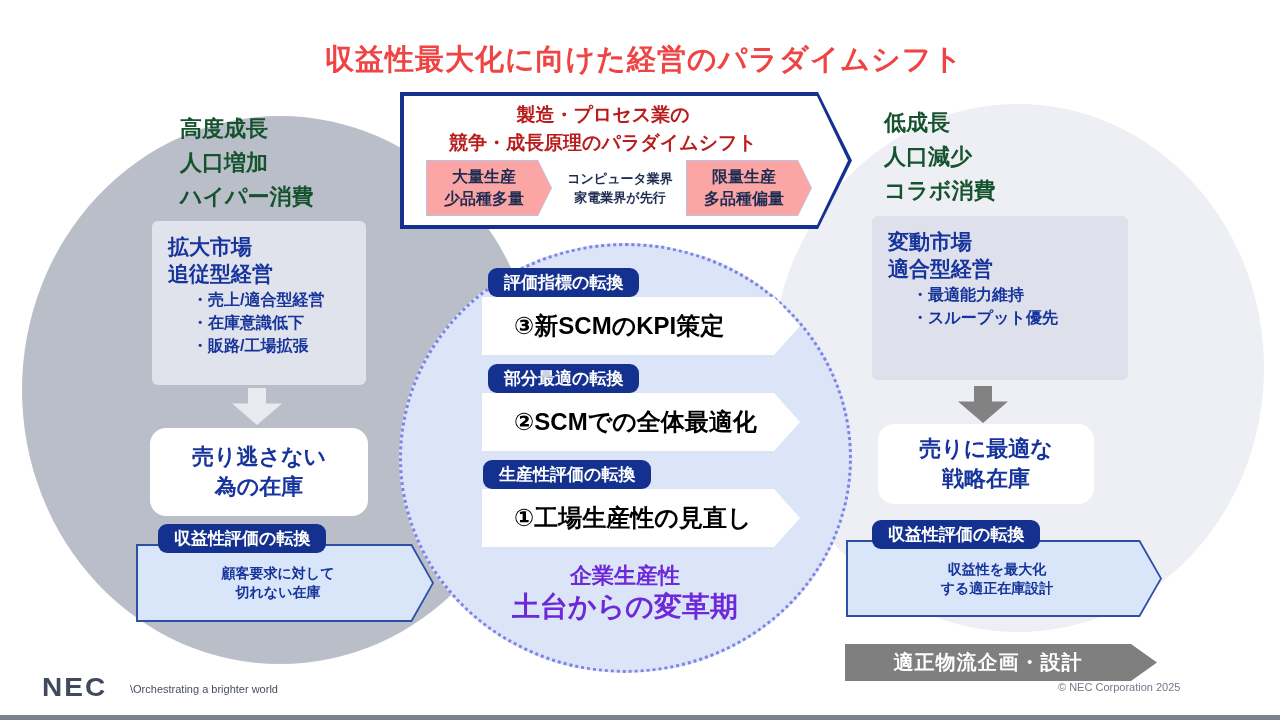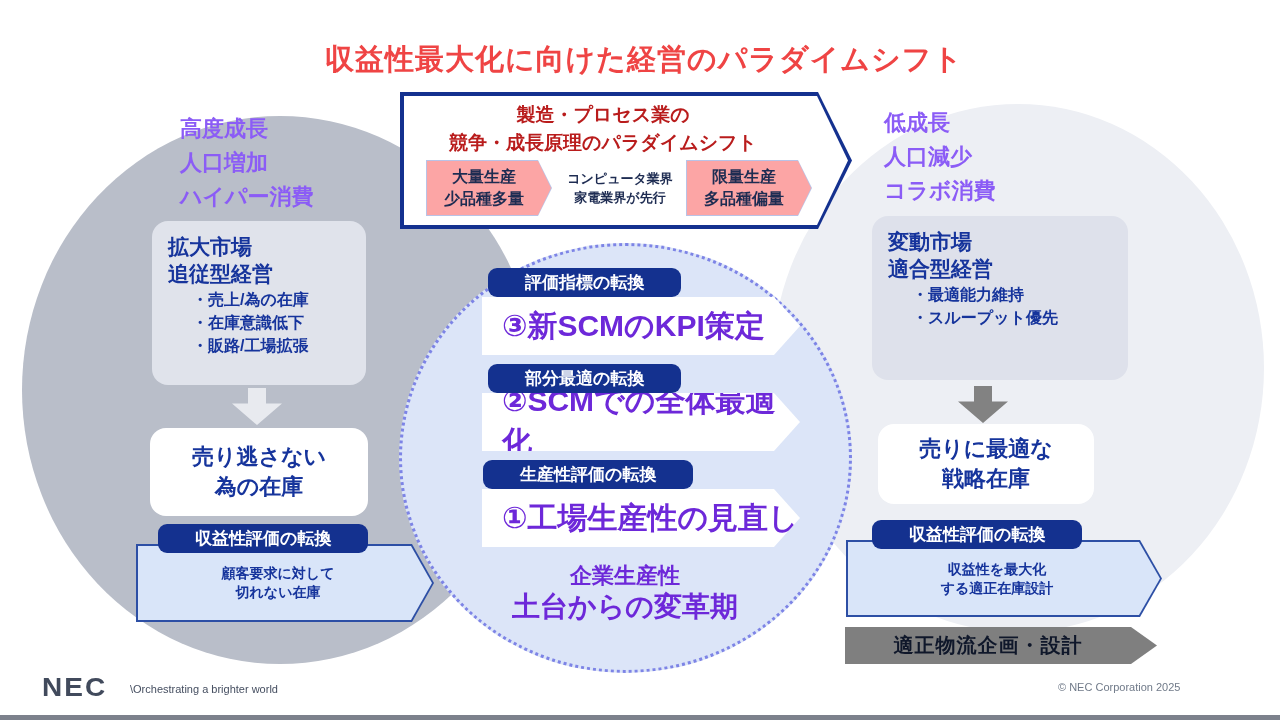--- a/index.html
+++ b/index.html
@@ -29,82 +29,82 @@
   .chip-inner{position:absolute;left:1px;top:1px;right:1px;bottom:1px;background:#fca5a5;
         clip-path:polygon(0 0,calc(100% - 13px) 0,100% 50%,calc(100% - 13px) 100%,0 100%);
         display:flex;align-items:center;justify-content:center;text-align:center;
         font-size:16px;line-height:1.35;font-weight:bold;color:#1e2c52;padding-right:10px;}
   .chip-left{left:22px;}
   .chip-right{left:282px;}
   .chip-note{position:absolute;left:148px;bottom:17px;width:136px;text-align:center;
         font-size:13px;line-height:1.45;font-weight:bold;color:#1e2c52;}
 
   
-  .era-heading{position:absolute;z-index:5;font-size:22px;line-height:34px;font-weight:bold;color:#8b5cf6;}
+  .era-heading{position:absolute;z-index:5;font-size:22px;line-height:34px;font-weight:bold;color:#14532d;}
   .era-heading-left{left:180px;top:112px;}
   .era-heading-right{left:884px;top:106px;}
 
   
-  .info-box{position:absolute;z-index:5;border-radius:16px;padding:12px 10px 0 16px;box-sizing:border-box;}
+  .info-box{position:absolute;z-index:5;border-radius:6px;padding:12px 10px 0 16px;box-sizing:border-box;}
   .info-box-left{left:152px;top:221px;width:214px;height:164px;background:#e0e3eb;}
   .info-box-right{left:872px;top:216px;width:256px;height:164px;background:#dee1eb;}
   .info-title{font-size:21px;line-height:1.3;font-weight:bold;color:#16349c;}
   .bullet{font-size:16px;line-height:1.45;font-weight:bold;color:#16349c;padding-left:24px;}
 
   
   .down-arrow{position:absolute;z-index:5;width:50px;height:37px;
         clip-path:polygon(32% 0,68% 0,68% 42%,100% 42%,50% 100%,0 42%,32% 42%);}
   .down-arrow-left{left:232px;top:388px;background:#e8eaef;}
   .down-arrow-right{left:958px;top:386px;background:#828282;}
 
   
   .white-box{position:absolute;z-index:5;background:#ffffff;border-radius:16px;
         display:flex;align-items:center;justify-content:center;text-align:center;
         font-size:22px;line-height:1.35;font-weight:bold;color:#16349c;}
   .white-box-left{left:150px;top:428px;width:218px;height:88px;}
   .white-box-right{left:878px;top:424px;width:216px;height:80px;}
 
   
   .badge{position:absolute;z-index:8;background:#14318f;color:#ffffff;font-weight:bold;
-         font-size:17px;line-height:29px;padding:0 37px;border-radius:9px;}
+         font-size:17px;line-height:29px;padding:0 16px;border-radius:9px;}
   .badge-left{left:158px;top:524px;}
   .badge-right{left:872px;top:520px;}
   .badge-c1{left:488px;top:268px;}
   .badge-c2{left:488px;top:364px;}
   .badge-c3{left:483px;top:460px;}
 
   
   .abox{position:absolute;z-index:5;background:#2d4fa5;
         clip-path:polygon(0 0,calc(100% - 22px) 0,100% 50%,calc(100% - 22px) 100%,0 100%);}
   .abox-inner{position:absolute;left:2px;top:2px;right:2px;bottom:2px;background:#d9e5f9;
         clip-path:polygon(0 0,calc(100% - 21px) 0,100% 50%,calc(100% - 21px) 100%,0 100%);
         display:flex;align-items:center;justify-content:center;text-align:center;
         font-size:14px;line-height:1.35;font-weight:bold;color:#16349c;padding-right:14px;}
   .abox-left{left:136px;top:544px;width:298px;height:78px;}
   .abox-right{left:846px;top:540px;width:316px;height:77px;}
 
   
   .carrow{position:absolute;z-index:5;width:318px;height:58px;background:#ffffff;
         clip-path:polygon(0 0,calc(100% - 26px) 0,100% 50%,calc(100% - 26px) 100%,0 100%);
-        display:flex;align-items:center;font-size:30px;font-weight:bold;color:#6d28d9;
-        padding-left:20px;box-sizing:border-box;}
+        display:flex;align-items:center;font-size:24px;font-weight:bold;color:#000000;
+        padding-left:32px;box-sizing:border-box;}
   .carrow-1{left:482px;top:297px;}
   .carrow-2{left:482px;top:393px;}
   .carrow-3{left:482px;top:489px;}
 
   .center-foot{position:absolute;z-index:5;left:475px;width:300px;text-align:center;
         font-weight:bold;color:#6d28d9;}
   .center-foot-1{top:561px;font-size:22px;}
   .center-foot-2{top:588px;font-size:28px;}
 
   
-  .gray-arrow{position:absolute;z-index:5;left:845px;top:627px;width:312px;height:37px;background:#7f7f7f;
+  .gray-arrow{position:absolute;z-index:5;left:845px;top:644px;width:312px;height:37px;background:#7f7f7f;
         clip-path:polygon(0 0,calc(100% - 26px) 0,100% 50%,calc(100% - 26px) 100%,0 100%);
         display:flex;align-items:center;justify-content:center;padding-right:26px;box-sizing:border-box;
-        font-size:20px;font-weight:bold;color:#0f172a;letter-spacing:1px;}
+        font-size:20px;font-weight:bold;color:#ffffff;letter-spacing:1px;}
 
   
   .nec-logo{position:absolute;left:42px;top:672px;font-size:28px;font-weight:800;
         letter-spacing:2px;color:#414a5c;transform:scaleY(0.92);}
   .tagline{position:absolute;left:130px;top:683px;font-size:11px;color:#454e60;}
   .copyright{position:absolute;left:1058px;top:681px;font-size:11px;color:#707a89;}
   .bottom-bar{position:absolute;left:0;bottom:0;width:100%;height:5px;background:#7c818c;}
 </style>
 </head>
 <body>
@@ -133,21 +133,21 @@
       </div>
     </div>
   </div>
 
   <div class="era-heading era-heading-left pre">高度成長
 人口増加
 ハイパー消費</div>
   <div class="info-box info-box-left">
     <div class="info-title pre">拡大市場
 追従型経営</div>
-    <div class="bullet">・売上/為の在庫</div>
+    <div class="bullet">・売上/適合型経営</div>
     <div class="bullet">・在庫意識低下</div>
     <div class="bullet">・販路/工場拡張</div>
   </div>
   <div class="down-arrow down-arrow-left"></div>
   <div class="white-box white-box-left pre">売り逃さない
 為の在庫</div>
   <div class="abox abox-left">
     <div class="abox-inner pre">顧客要求に対して
 切れない在庫</div>
   </div>

